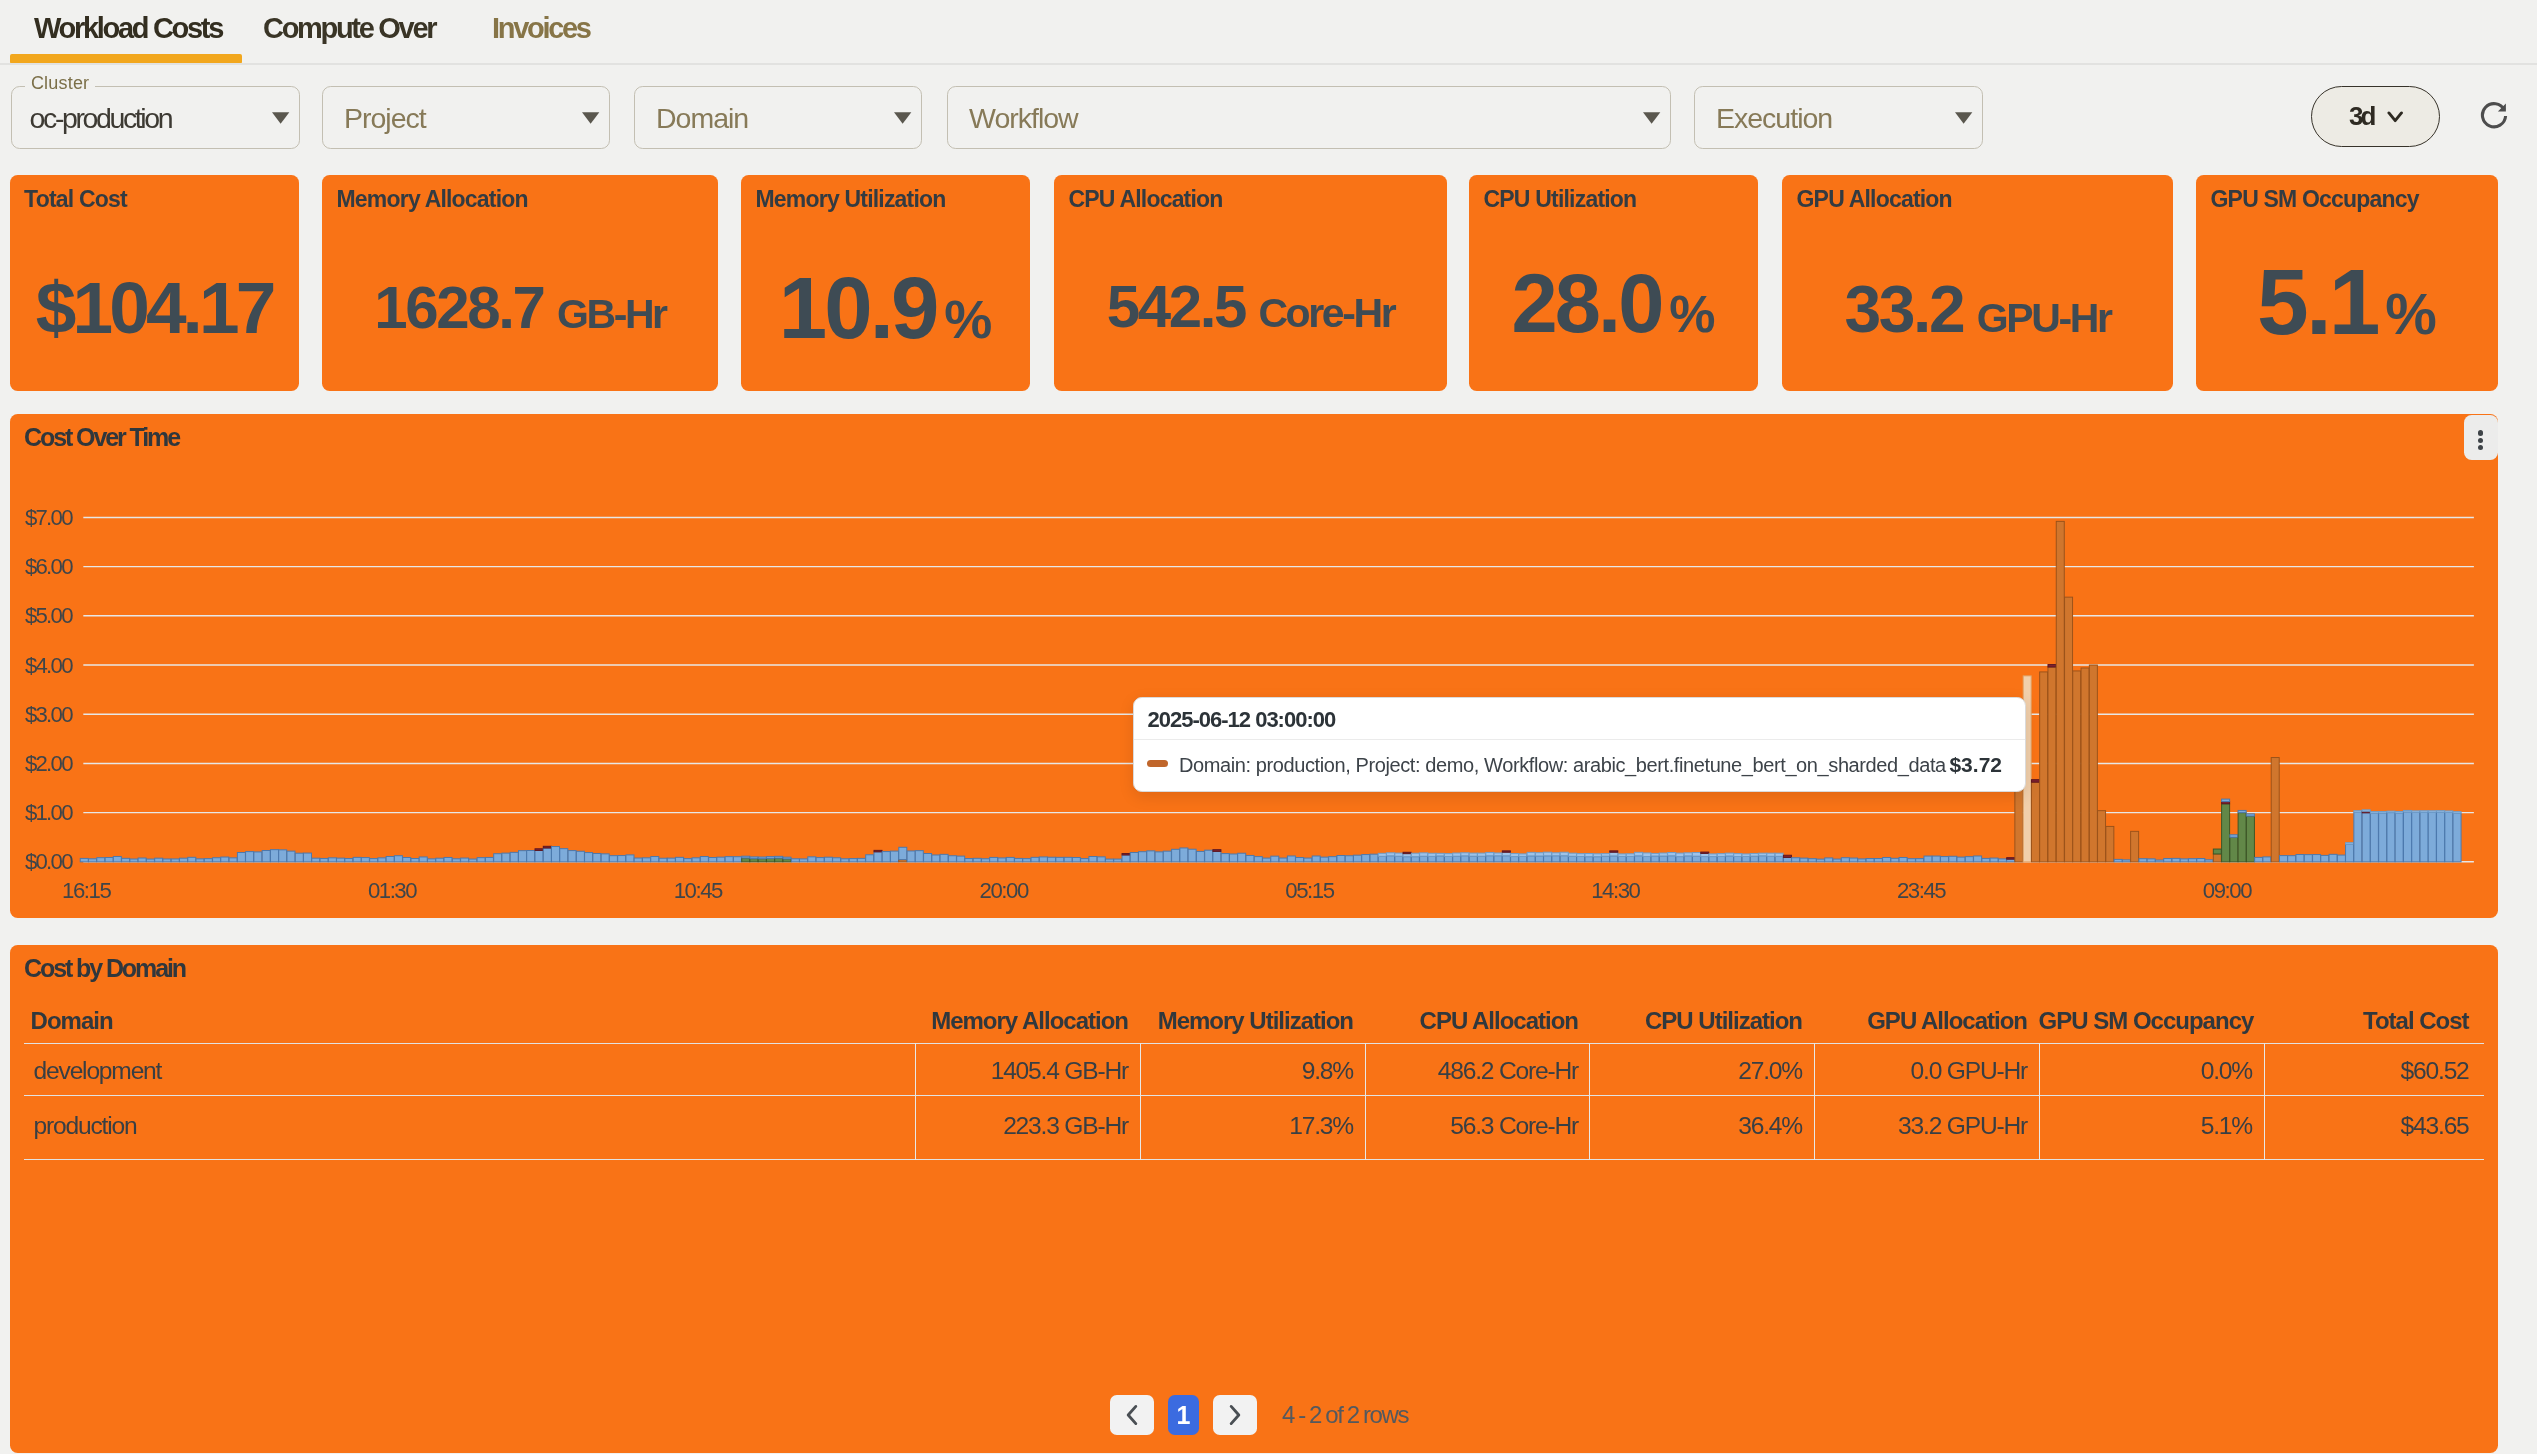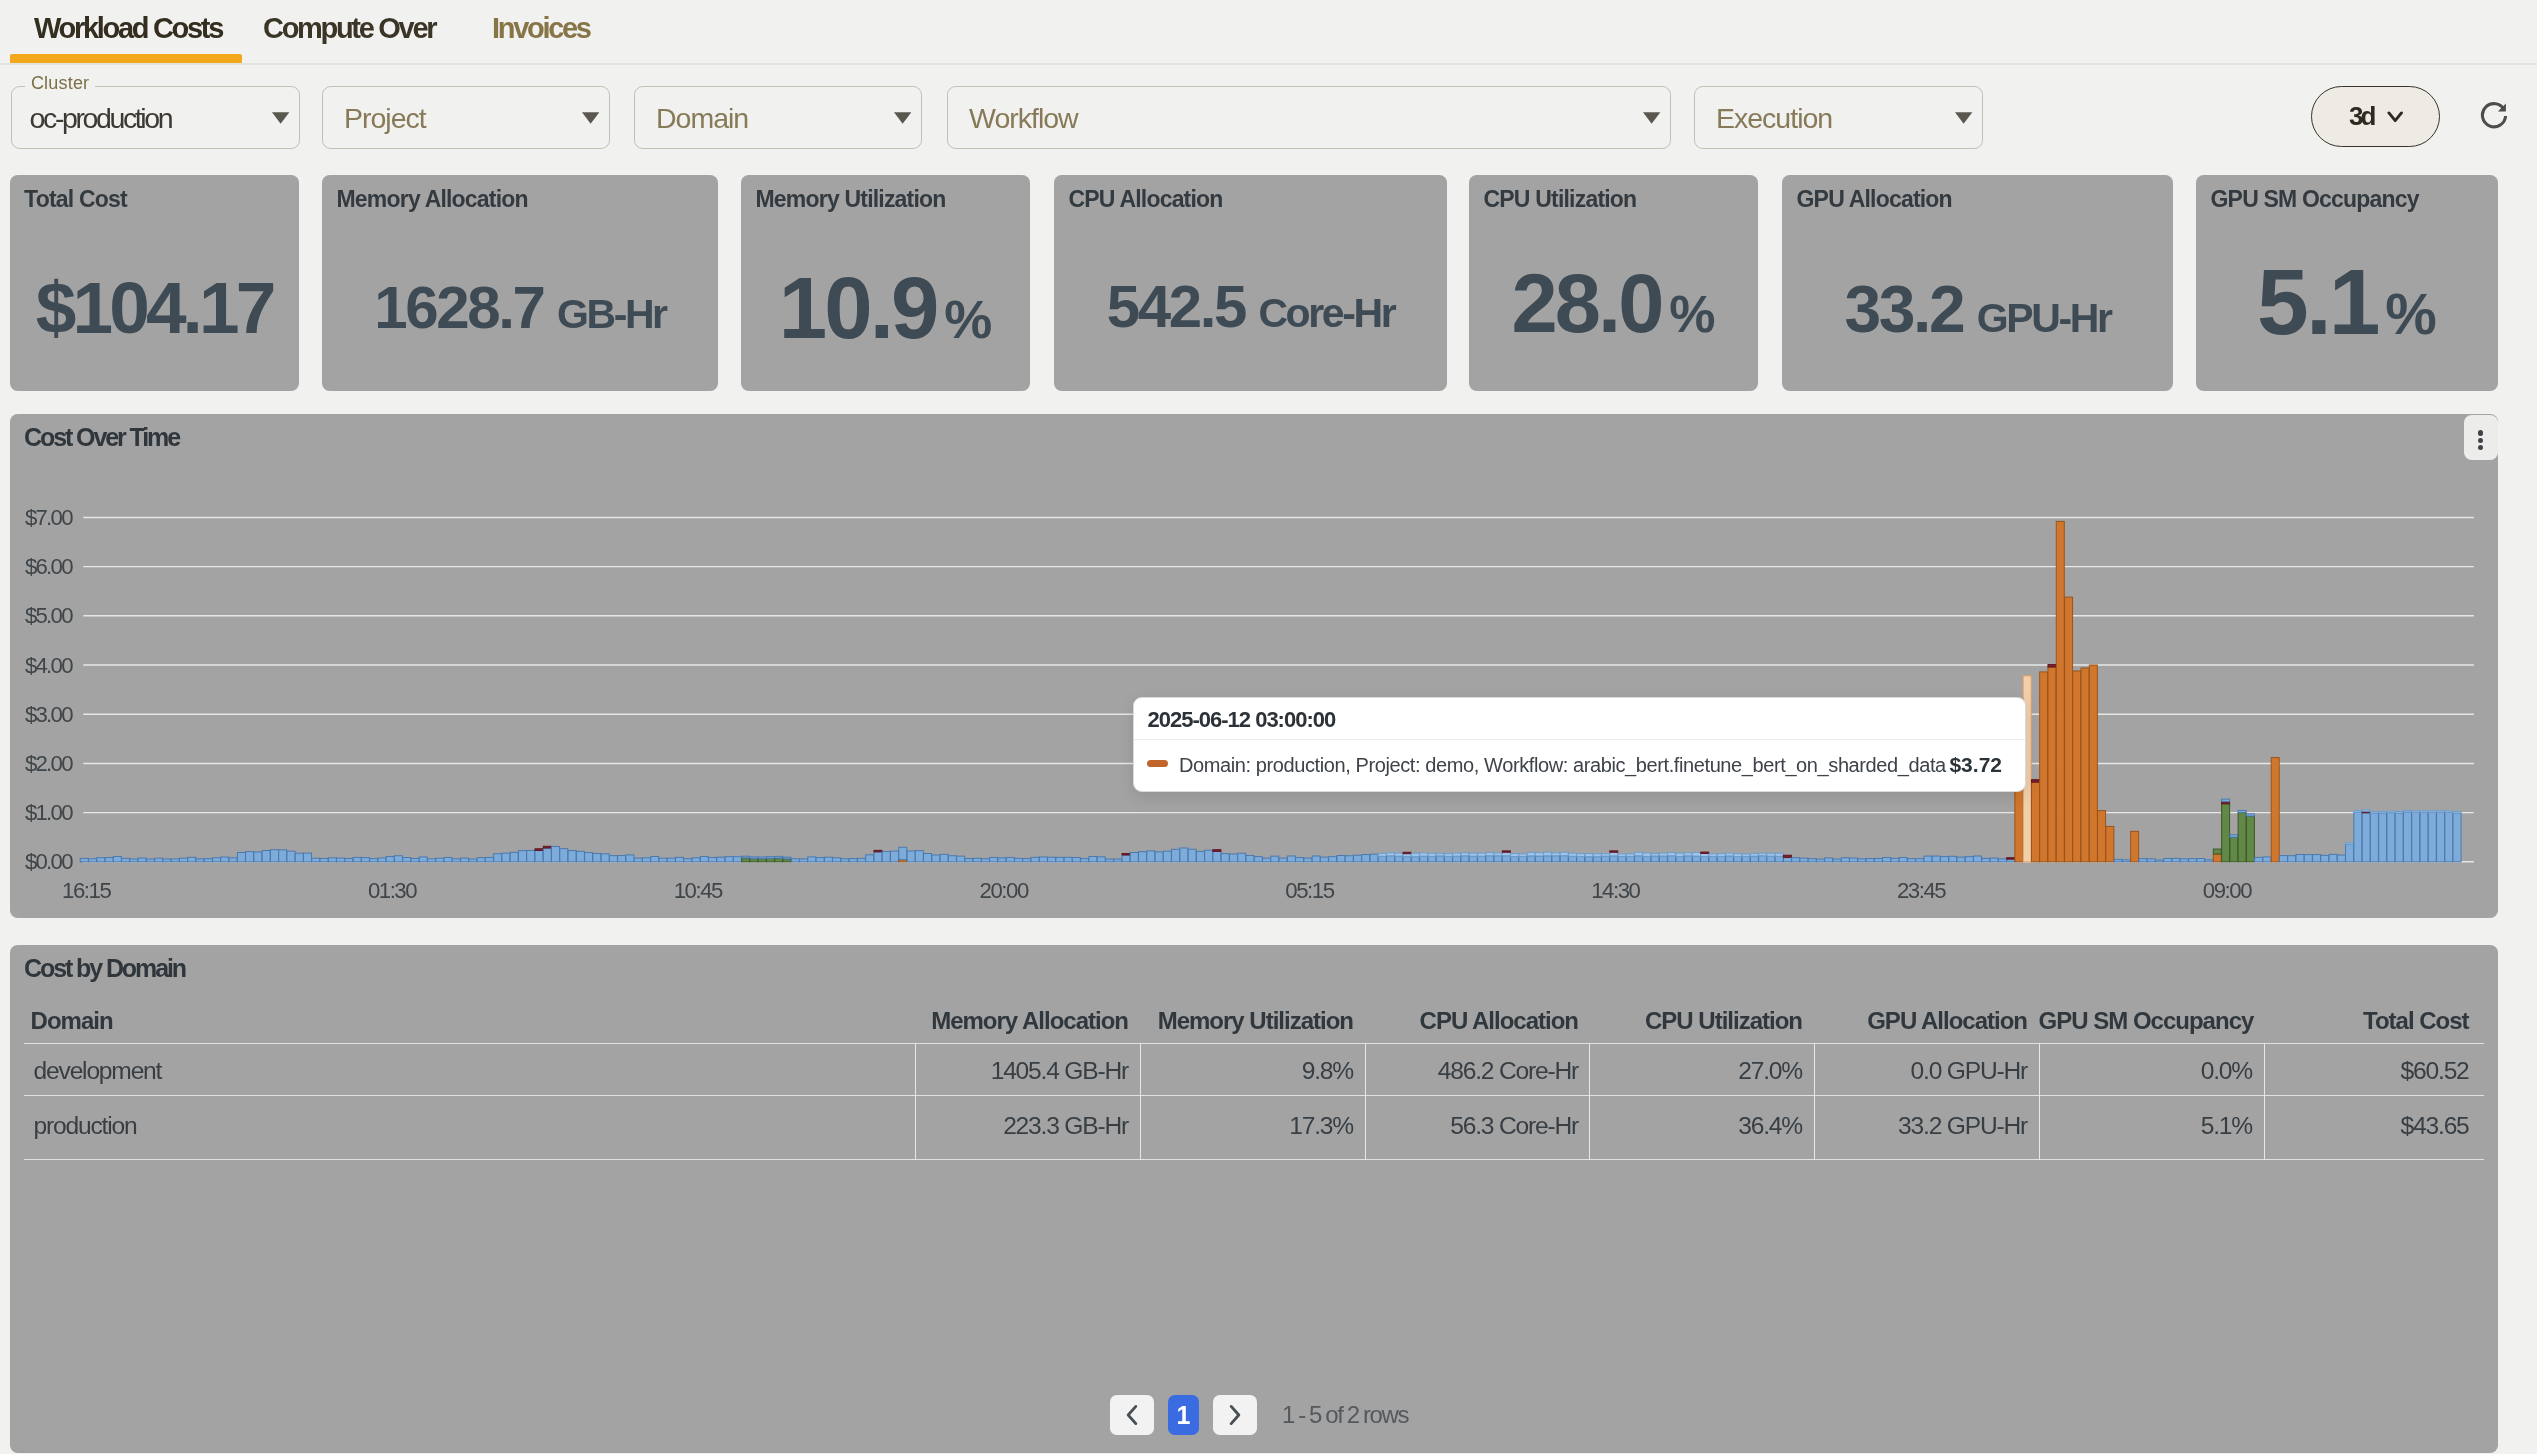--- a/index.html
+++ b/index.html
@@ -1,18 +1,18 @@
 <!DOCTYPE html>
 <html><head><meta charset="utf-8">
 <style>
 * { margin:0; padding:0; box-sizing:border-box; }
 html,body { width:2538px; height:1455px; font-family:"Liberation Sans", sans-serif; background:#f1f1ef; overflow:hidden; }
 #page { position:relative; width:2538px; height:1455px; }
 .abs { position:absolute; }
-.card { position:absolute; background:#a3a3a3; border-radius:7.7px; }
+.card { position:absolute; background:#f97316; border-radius:7.7px; }
 
 .tab { position:absolute; top:11.6px; font-size:29px; font-weight:700; letter-spacing:-2.3px; }
 #underline { position:absolute; left:9.6px; top:54px; width:232px; height:9.6px; background:#f2a71d; border-radius:1.9px; }
 #tabline { position:absolute; left:0; top:63px; width:2538px; height:1.9px; background:#e2e2e0; }
 
 .sel { position:absolute; top:86px; height:63px; border:1.9px solid #c3bfb2; border-radius:8.7px; }
 .sel .ph { position:absolute; left:21px; top:50%; transform:translateY(-50%); font-size:28.5px; color:#877a58; letter-spacing:-1px; white-space:nowrap; }
 .sel .val { color:#3d3a33; letter-spacing:-2.4px; }
 .sel svg { position:absolute; right:8.7px; top:50%; transform:translateY(-50%); }
 .sellabel { position:absolute; left:13.5px; top:-14.5px; background:#f1f1ef; padding:0 5.8px; font-size:18px; color:#7c7049; letter-spacing:0.2px; }
@@ -621,15 +621,15 @@
     <svg width="13.5" height="21" viewBox="0 0 14 22">
         <path d="M11 2 L3 11 L11 20" fill="none" stroke="#4a4f54" stroke-width="3" stroke-linecap="round" stroke-linejoin="round"></path>
       </svg>
   </div>
   <div id="pnum">1</div>
   <div class="pbtn" style="left:1213px;width:44px">
     <svg width="13.5" height="21" viewBox="0 0 14 22">
         <path d="M3 2 L11 11 L3 20" fill="none" stroke="#4a4f54" stroke-width="3" stroke-linecap="round" stroke-linejoin="round"></path>
       </svg>
   </div>
-  <div id="prows">1 - 5 of 2 rows</div>
+  <div id="prows">4 - 2 of 2 rows</div>
 
 </div>
 
 </body></html>

